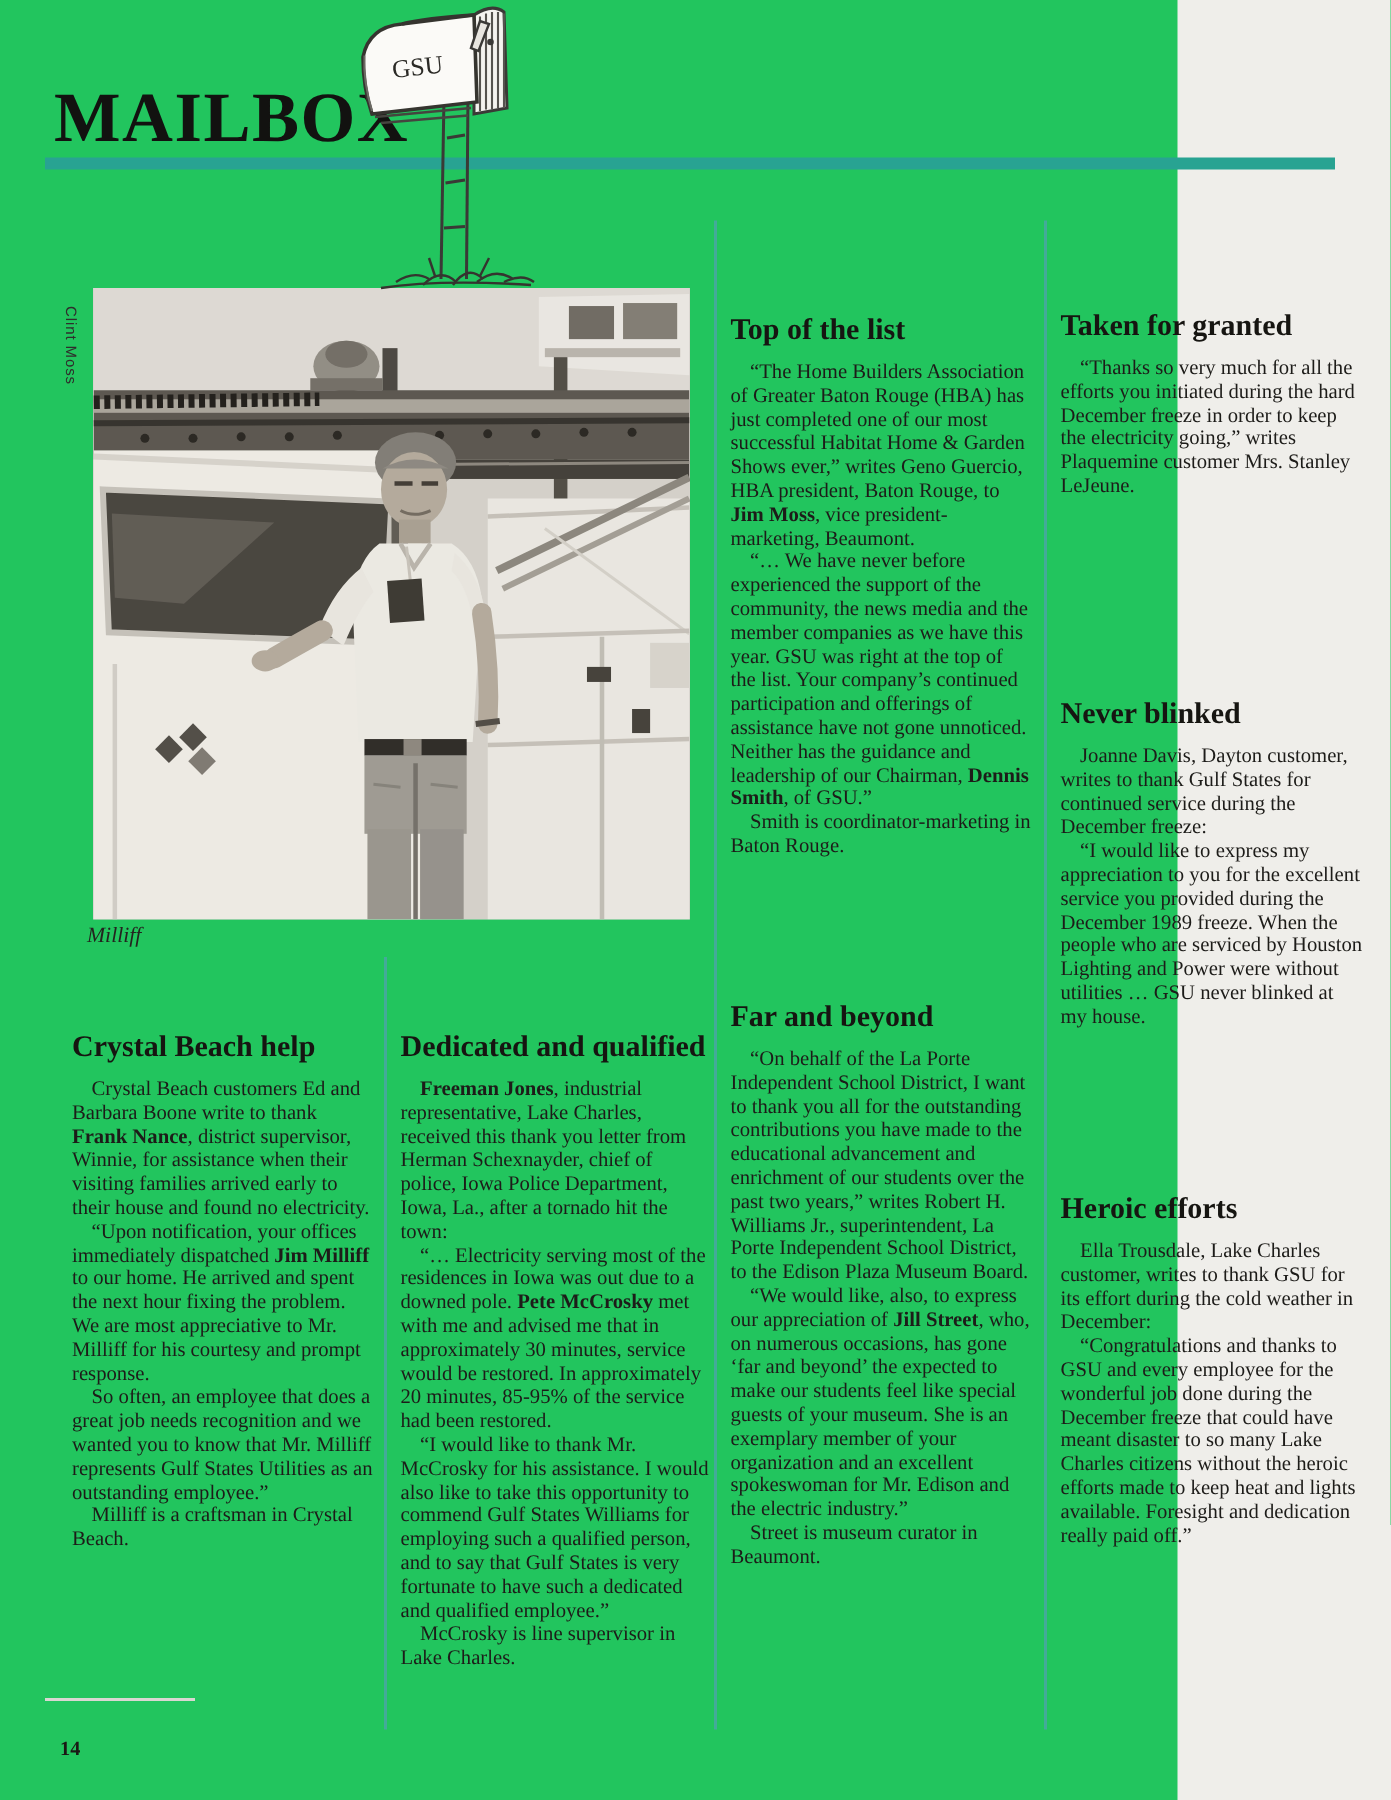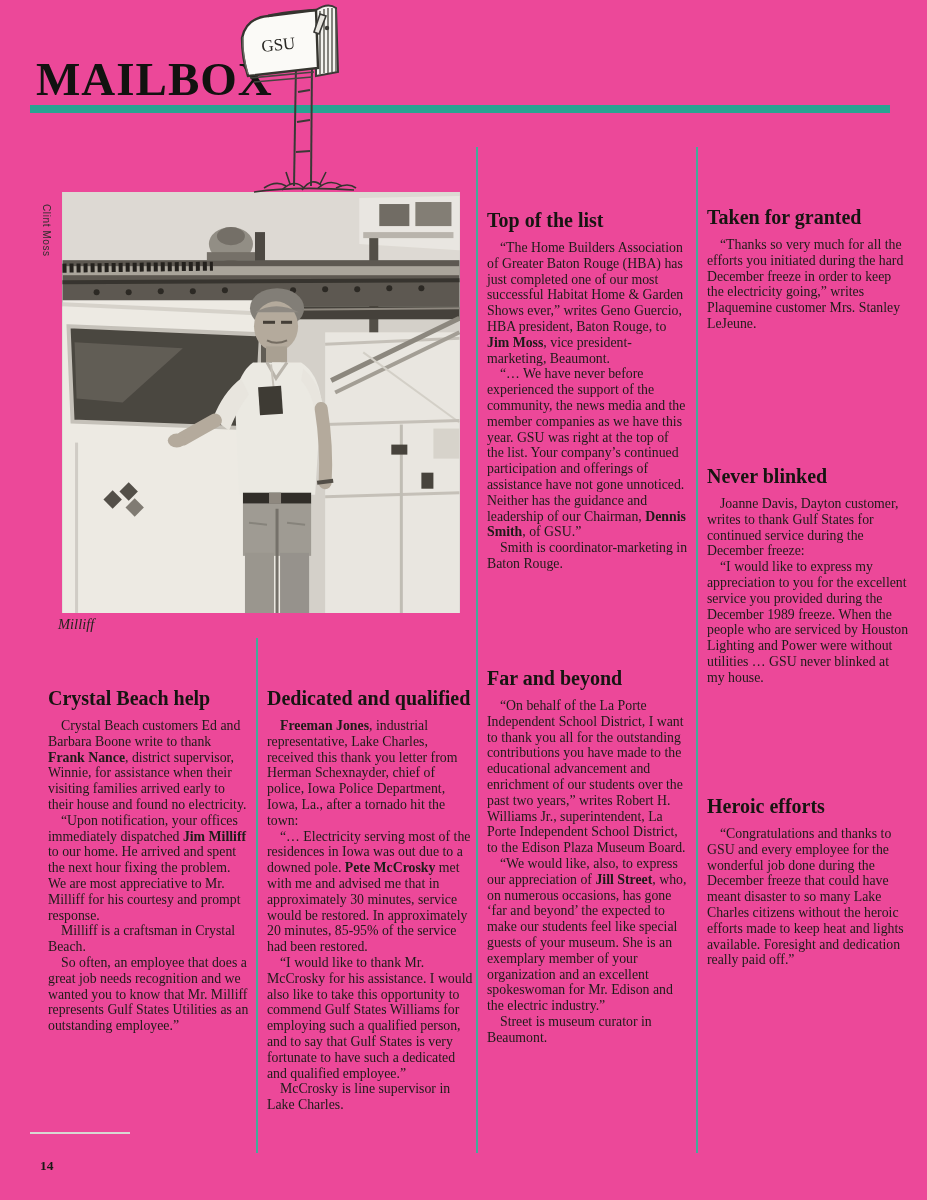--- a/index.html
+++ b/index.html
@@ -3,22 +3,22 @@
 <meta charset="utf-8">
 <style>
   html,body{margin:0;padding:0;}
   body{
     width:927px;height:1200px;
     background:#efeeea;
     font-family:"Liberation Serif", serif;
     overflow:hidden;
   }
   .page{
-    position:relative;width:927px;height:1200px;
-    background:#ec4899;
+    position:relative;width:785px;height:1200px;
+    background:#22c55e;
     color:#1c1b19;
   }
   
   .masthead{
     position:absolute;left:36px;top:56px;
     font-size:47px;font-weight:bold;letter-spacing:1px;
     font-family:"Liberation Serif",serif;color:#121210;
     margin:0;line-height:1;
   }
   .teal-bar{
@@ -241,22 +241,22 @@
 
   <div class="vrule" id="vrule-1"></div>
   <div class="vrule" id="vrule-2"></div>
   <div class="vrule" id="vrule-3"></div>
   <div class="artifact-line"></div>
 
   <section class="article" id="art-crystal">
       <h3>Crystal Beach help</h3>
       <p><span>Crystal Beach customers Ed and Barbara Boone write to thank </span><b>Frank Nance</b><span>, district supervisor, Winnie, for assistance when their visiting families arrived early to their house and found no electricity.</span></p>
       <p><span>“Upon notification, your offices immediately dispatched </span><b>Jim Milliff</b><span> to our home. He arrived and spent the next hour fixing the problem. We are most appreciative to Mr. Milliff for his courtesy and prompt response.</span></p>
+      <p><span>So often, an employee that does a great job needs recognition and we wanted you to know that Mr. Milliff represents Gulf States Utilities as an outstanding employee.”</span></p>
       <p><span>Milliff is a craftsman in Crystal Beach.</span></p>
-      <p><span>So often, an employee that does a great job needs recognition and we wanted you to know that Mr. Milliff represents Gulf States Utilities as an outstanding employee.”</span></p>
     </section>
   <section class="article" id="art-dedicated">
       <h3>Dedicated and qualified</h3>
       <p><b>Freeman Jones</b><span>, industrial representative, Lake Charles, received this thank you letter from Herman Schexnayder, chief of police, Iowa Police Department, Iowa, La., after a tornado hit the town:</span></p>
       <p><span>“… Electricity serving most of the residences in Iowa was out due to a downed pole. </span><b>Pete McCrosky</b><span> met with me and advised me that in approximately 30 minutes, service would be restored. In approximately 20 minutes, 85-95% of the service had been restored.</span></p>
       <p><span>“I would like to thank Mr. McCrosky for his assistance. I would also like to take this opportunity to commend Gulf States Williams for employing such a qualified person, and to say that Gulf States is very fortunate to have such a dedicated and qualified employee.”</span></p>
       <p><span>McCrosky is line supervisor in Lake Charles.</span></p>
     </section>
   <section class="article" id="art-toplist">
       <h3>Top of the list</h3>
@@ -274,17 +274,18 @@
       <h3>Taken for granted</h3>
       <p><span>“Thanks so very much for all the efforts you initiated during the hard December freeze in order to keep the electricity going,” writes Plaquemine customer Mrs. Stanley LeJeune.</span></p>
     </section>
   <section class="article" id="art-blinked">
       <h3>Never blinked</h3>
       <p><span>Joanne Davis, Dayton customer, writes to thank Gulf States for continued service during the December freeze:</span></p>
       <p><span>“I would like to express my appreciation to you for the excellent service you provided during the December 1989 freeze. When the people who are serviced by Houston Lighting and Power were without utilities … GSU never blinked at my house.</span></p>
     </section>
   <section class="article" id="art-heroic">
       <h3>Heroic efforts</h3>
+      <p><span>Ella Trousdale, Lake Charles customer, writes to thank GSU for its effort during the cold weather in December:</span></p>
       <p><span>“Congratulations and thanks to GSU and every employee for the wonderful job done during the December freeze that could have meant disaster to so many Lake Charles citizens without the heroic efforts made to keep heat and lights available. Foresight and dedication really paid off.”</span></p>
     </section>
 
   <div class="page-number">14</div>
 </div>
 
 </body></html>

